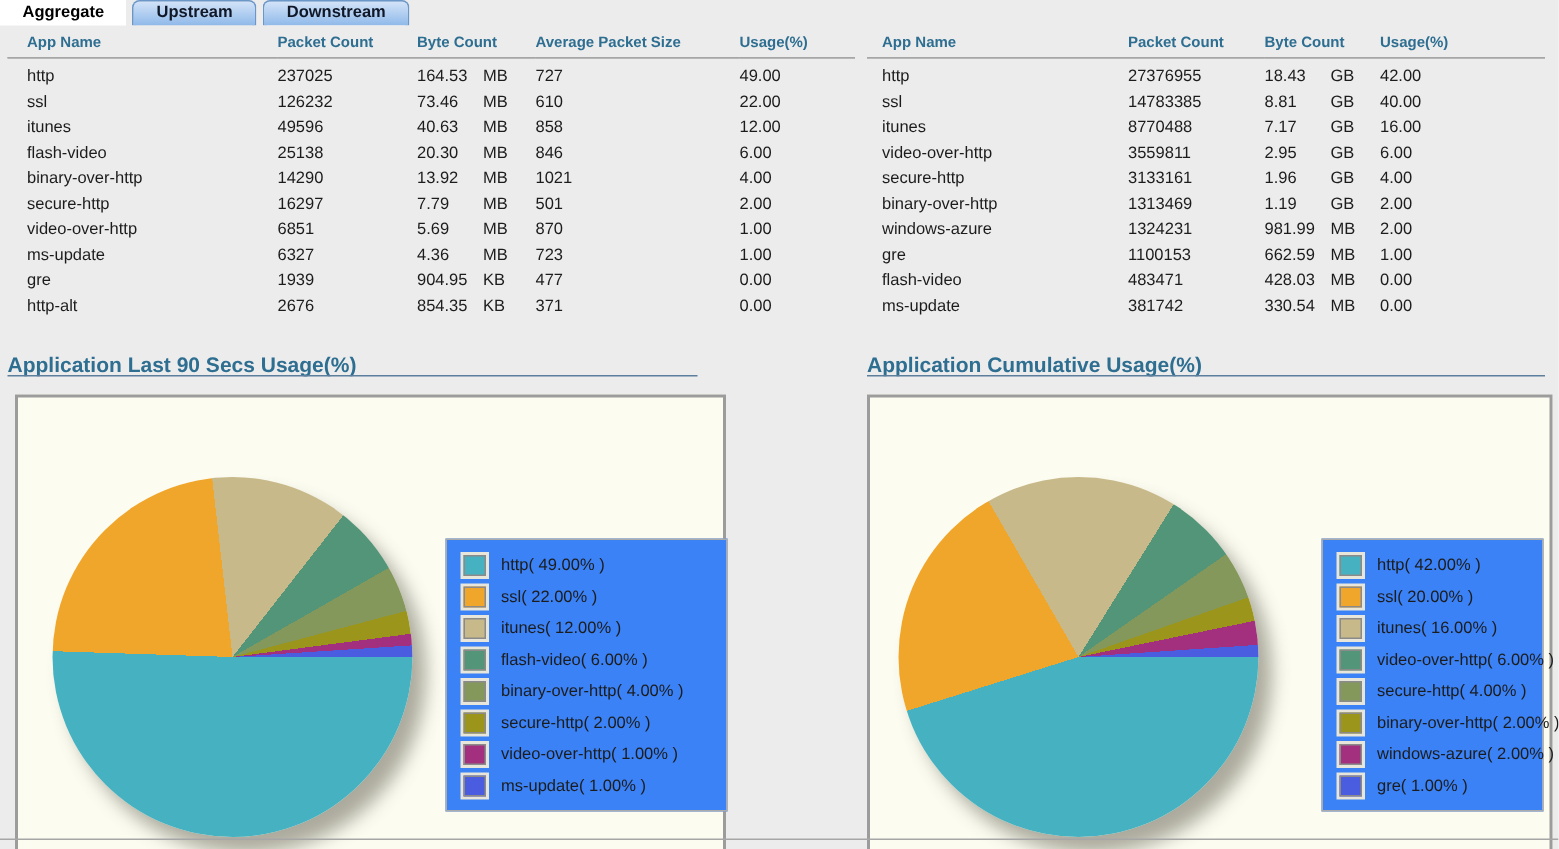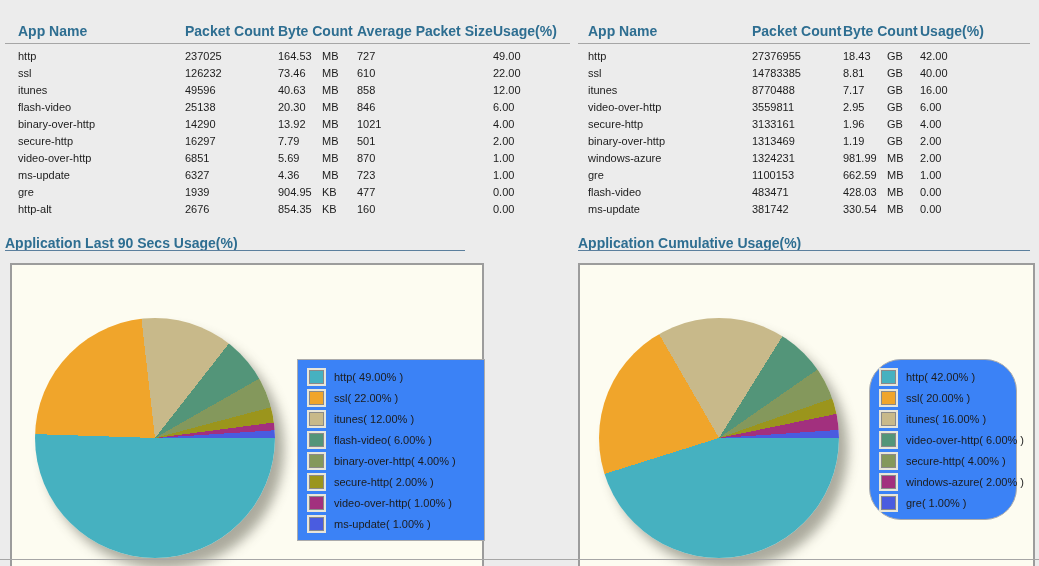--- a/index.html
+++ b/index.html
@@ -5,49 +5,54 @@
   html,body{margin:0;padding:0;}
   body{font-family:"Liberation Sans","DejaVu Sans",sans-serif;font-size:11px;color:#1c1c1c;background:#fff;}
   .stage{position:relative;width:1039px;height:566px;overflow:hidden;background:#ececec;}
   
   .tabbar{position:absolute;left:0;top:0;height:17px;display:flex;align-items:flex-start;}
   .tab{height:17px;line-height:17px;padding:0 15px;font-weight:bold;font-size:11px;box-sizing:border-box;white-space:nowrap;cursor:pointer;}
   .tab.active{background:#ffffff;color:#000;}
   .tab.inactive{background:linear-gradient(#d3e3f8,#8fb9e9);border:1px solid #6a96c8;border-bottom:none;border-radius:5px 5px 0 0;color:#101828;margin-left:4px;line-height:15px;}
   
   table.tbl{position:absolute;border-collapse:collapse;table-layout:fixed;}
-  .tbl th{text-align:left;color:#2e6e91;font-weight:bold;font-size:14px;padding:3px 0 4px 0;border-bottom:1px solid #a6a6a6;overflow:hidden;white-space:nowrap;}
+  .tbl th{text-align:left;color:#2e6e91;font-weight:bold;font-size:10px;padding:3px 0 4px 0;border-bottom:1px solid #a6a6a6;overflow:hidden;white-space:nowrap;}
   .tbl td{height:17px;padding:0;font-size:11px;color:#1c1c1c;overflow:hidden;white-space:nowrap;vertical-align:middle;}
   .tbl th:first-child,.tbl td:first-child{padding-left:13px;}
   .tbl-right th:first-child,.tbl-right td:first-child{padding-left:10px;}
   .tbl tbody tr:first-child td{padding-top:3px;}
   .bv{display:inline-block;min-width:44px;}
   
   .sec-title{position:absolute;font-weight:bold;font-size:14px;color:#2e6e91;white-space:nowrap;}
   .sec-rule{position:absolute;height:1px;background:#5b7f9d;}
   
   .panel{position:absolute;top:263px;height:320px;background:#fdfcf1;border:2px solid #9c9c9c;box-sizing:border-box;}
   .panel-left{left:10px;width:474px;}
   .panel-right{left:578px;width:457px;}
   .pie{position:absolute;width:240px;height:240px;border-radius:50%;box-shadow:9px 11px 12px rgba(70,70,55,0.45);}
   .pie-left{left:23px;top:53px;}
   .pie-right{left:19px;top:53px;}
   .legend{position:absolute;top:94px;background:#3b82f6;border:1px solid #ababab;box-sizing:border-box;padding:6px 8px;}
   .legend-left{left:285px;width:188px;}
-  .legend-right{left:289px;width:148px;border-radius:32px;}
+  .legend-right{left:301px;width:148px;}
   .legend-item{display:flex;align-items:center;height:21px;white-space:nowrap;}
   .sw{flex:none;width:13px;height:12px;border:1px solid #8a8a8a;box-shadow:0 0 0 2px #e8e6da;margin:0 10px 0 3px;}
   .lt{font-size:11px;color:#1c1c1c;}
   .bottom-line{position:absolute;left:0;top:559px;width:1039px;height:1px;background:#a6a6a6;}
 </style>
 </head>
 <body>
 
 <div class="stage">
 
+  <div class="tabbar">
+      <div class="tab active">Aggregate</div>
+      <div class="tab inactive">Upstream</div>
+      <div class="tab inactive">Downstream</div>
+    </div>
 
   <table class="tbl tbl-left" style="left:5px;top:20px;width:565px;">
       <colgroup>
         <col style="width: 180px;">
         <col style="width: 93px;">
         <col style="width: 79px;">
         <col style="width: 136px;">
         <col style="width: 77px;">
       </colgroup>
       <thead>
@@ -120,21 +125,21 @@
           <td>gre</td>
           <td>1939</td>
           <td><span class="bv">904.95</span><span class="bu">KB</span></td>
           <td>477</td>
           <td>0.00</td>
         </tr>
         <tr>
           <td>http-alt</td>
           <td>2676</td>
           <td><span class="bv">854.35</span><span class="bu">KB</span></td>
-          <td>160</td>
+          <td>371</td>
           <td>0.00</td>
         </tr>
       </tbody>
     </table>
 
   <table class="tbl tbl-right" style="left:578px;top:20px;width:452px;">
       <colgroup>
         <col style="width: 174px;">
         <col style="width: 91px;">
         <col style="width: 77px;">
@@ -273,20 +278,24 @@
         </div>
         <div class="legend-item">
           <span class="sw" style="background: rgb(83, 149, 121);"></span>
           <span class="lt">video-over-http( 6.00% )</span>
         </div>
         <div class="legend-item">
           <span class="sw" style="background: rgb(132, 152, 92);"></span>
           <span class="lt">secure-http( 4.00% )</span>
         </div>
         <div class="legend-item">
+          <span class="sw" style="background: rgb(155, 149, 28);"></span>
+          <span class="lt">binary-over-http( 2.00% )</span>
+        </div>
+        <div class="legend-item">
           <span class="sw" style="background: rgb(162, 48, 126);"></span>
           <span class="lt">windows-azure( 2.00% )</span>
         </div>
         <div class="legend-item">
           <span class="sw" style="background: rgb(74, 92, 224);"></span>
           <span class="lt">gre( 1.00% )</span>
         </div>
       </div>
   </div>
 

